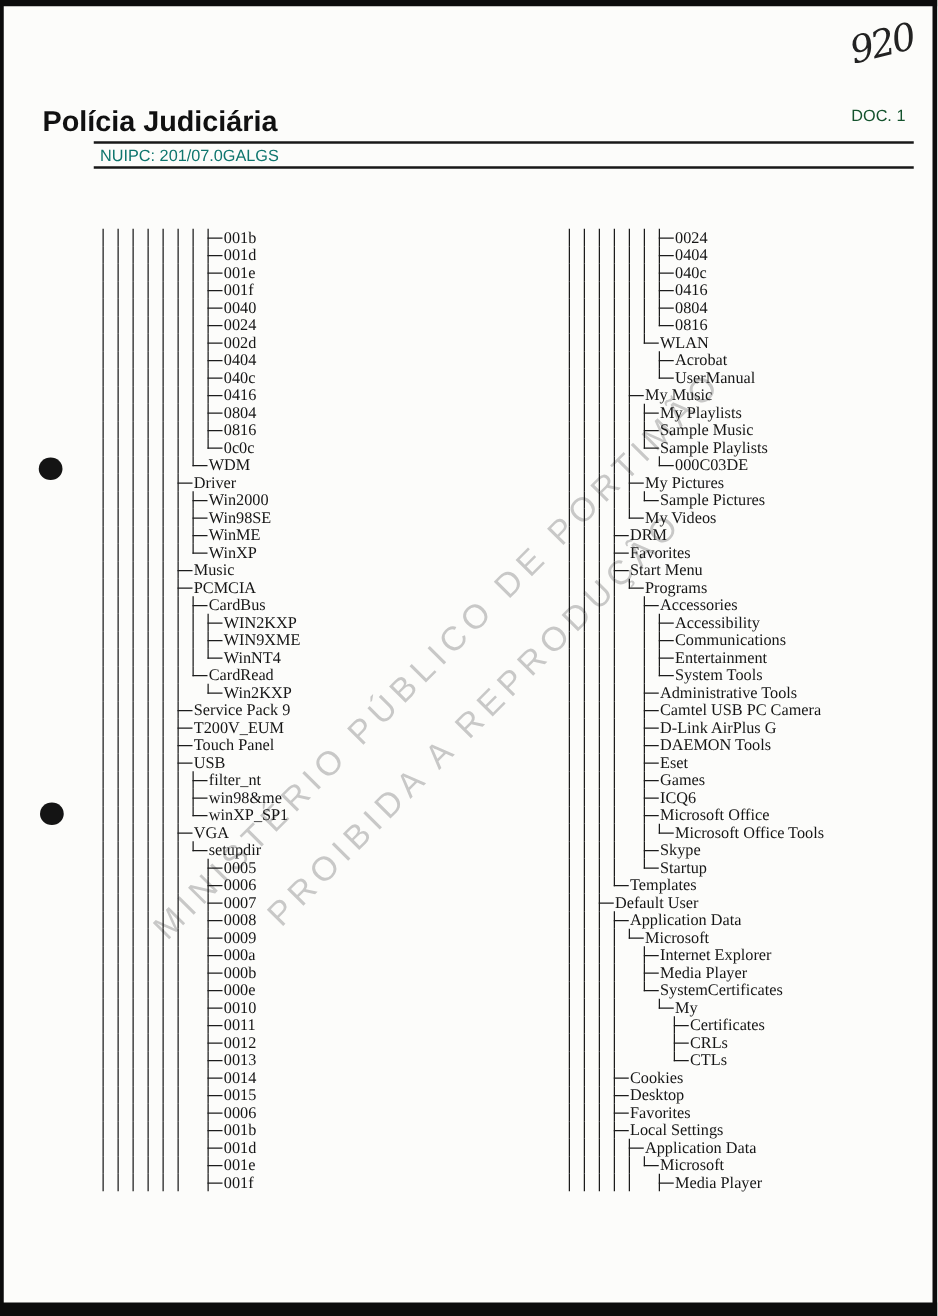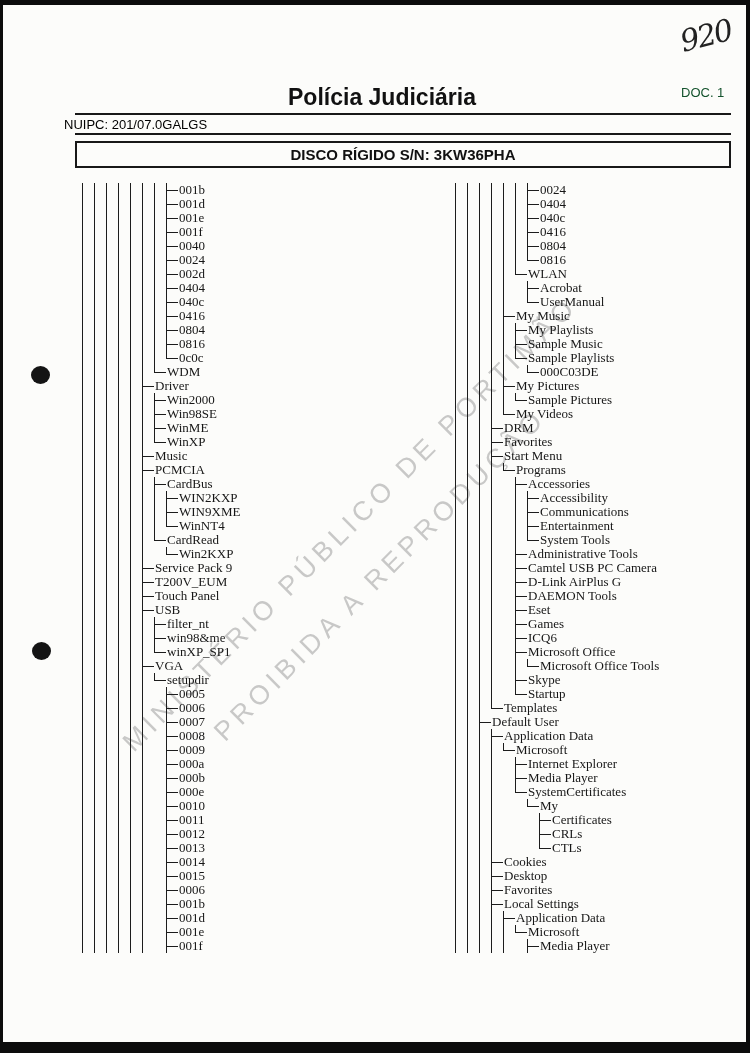--- a/index.html
+++ b/index.html
@@ -21,27 +21,27 @@
   
   .handnum {
     position:absolute; left:680px; top:18px;
     font-family:"DejaVu Serif", serif; font-style:italic;
     font-size:30px; color:#222; transform:rotate(-14deg);
     letter-spacing:-2px;
   }
   
   .doc-label { position:absolute; top:85px; left:681px; font:13px "Liberation Sans", sans-serif; color:#14532d; }
   .title {
-    position:absolute; top:84px; left:34px; right:20px; text-align:center;
+    position:absolute; top:84px; left:34px; right:20px; 
     font-family:"Liberation Sans", sans-serif; font-weight:bold; font-size:23px; color:#111;
   }
   .rule { position:absolute; left:75px; width:656px; height:2px; background:#181818; }
   .rule-1 { top:113px; }
   .rule-2 { top:133px; }
-  .nuipc { position:absolute; top:117px; left:64px; font:13px "Liberation Sans", sans-serif; color:#000000; }
+  .nuipc { position:absolute; top:117px; left:80px; font:13px "Liberation Sans", sans-serif; color:#0f766e; }
   .snbox {
     position:absolute; top:141px; left:75px; width:656px; height:27px;
     border:2px solid #181818; box-sizing:border-box; text-align:center;
   }
   .snbox span {
     font-family:"Liberation Sans", sans-serif; font-weight:bold; font-size:15px;
     line-height:23px; color:#111;
   }
   
   .watermark {
@@ -80,23 +80,20 @@
   <div class="hole hole-1"></div>
   <div class="hole hole-2"></div>
 
   <div class="handnum">920</div>
 
   <div class="doc-label">DOC. 1</div>
   <div class="title">Polícia Judiciária</div>
   <div class="rule rule-1"></div>
   <div class="nuipc">NUIPC: 201/07.0GALGS</div>
   <div class="rule rule-2"></div>
-  <div class="snbox">
-    <span>DISCO RÍGIDO S/N: 3KW36PHA</span>
-  </div>
 
   <div class="watermark">
     <div>MINISTÉRIO PÚBLICO DE PORTIMÃO</div>
     <div>PROIBIDA A REPRODUÇÃO</div>
   </div>
 
   <div id="tree-left" class="tree">
       <div class="trow">
         <span class="cell cv"></span>
         <span class="cell cv"></span>

